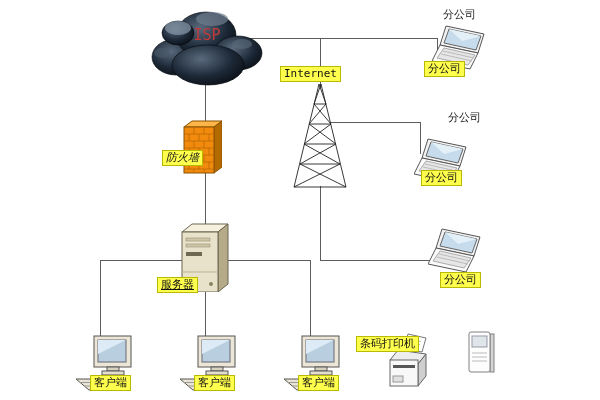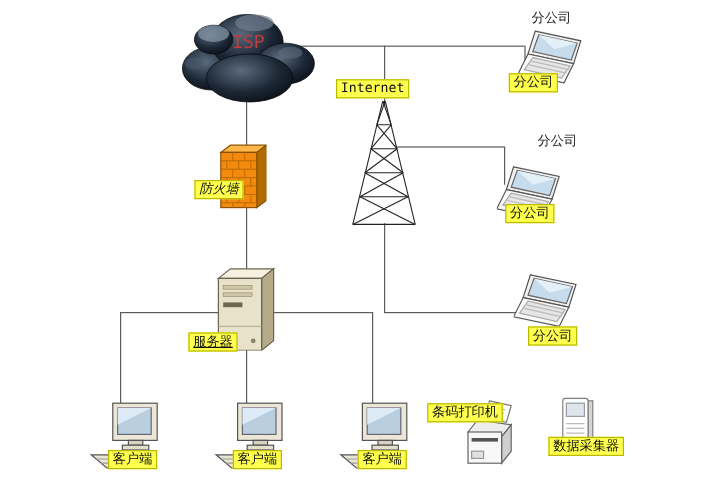--- a/index.html
+++ b/index.html
@@ -242,15 +242,14 @@
   <div class="node icon" style="left:466px;top:330px;">
     <svg width="30" height="44" viewBox="0 0 30 44">
       <rect x="24" y="4" width="4" height="38" fill="#d5d5d5" stroke="#808080"></rect>
       <rect x="3" y="2" width="21" height="40" rx="2" fill="#fdfdfd" stroke="#808080"></rect>
       <rect x="6" y="6" width="15" height="11" fill="#dfe6ea" stroke="#99a"></rect>
       <line x1="6" y1="23" x2="21" y2="23" stroke="#bbb"></line>
       <line x1="6" y1="27" x2="21" y2="27" stroke="#bbb"></line>
       <line x1="6" y1="31" x2="21" y2="31" stroke="#bbb"></line>
     </svg>
   </div>
-  <div class="lbl" style="left:457px;top:364px;">数据采集器</div>
 
 </div>
 
 </body></html>

